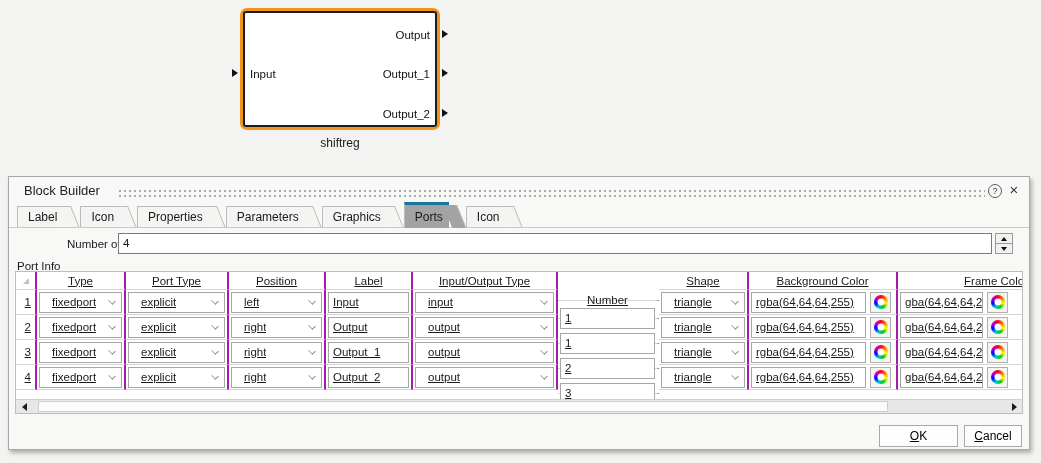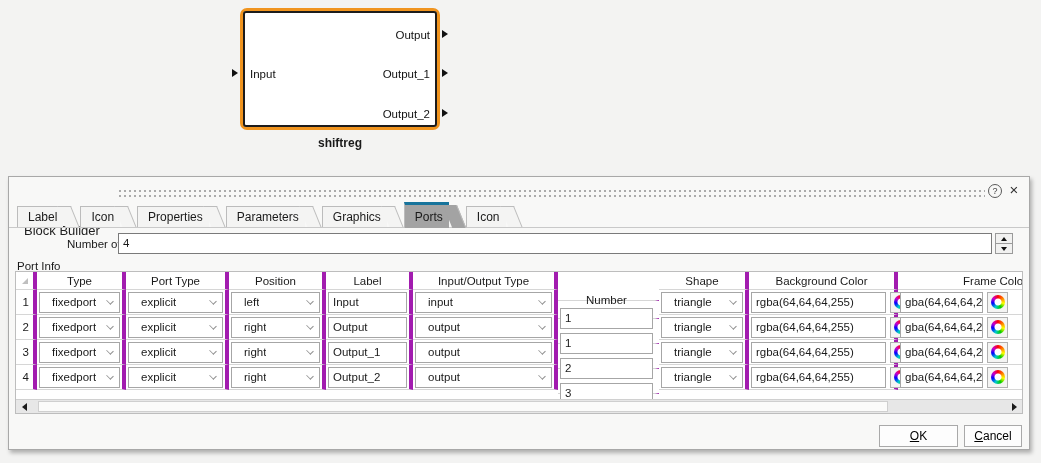--- a/index.html
+++ b/index.html
@@ -23,29 +23,29 @@
   .pl-output   { right:7px; top:18px; }
   .pl-output1  { right:7px; top:57px; }
   .pl-output2  { right:7px; top:97px; }
   .parrow { position:absolute; width:0; height:0;
     border-top:4px solid transparent; border-bottom:4px solid transparent;
     border-left:6px solid #111; }
   .pa-in  { left:-8px;  top:61px; }
   .pa-o0  { right:-8px; top:22px; }
   .pa-o1  { right:-8px; top:61px; }
   .pa-o2  { right:-8px; top:101px; }
-  .block-caption { position:absolute; left:0; top:128px; width:200px; text-align:center; font-size:12px;font-weight:bold; }
+  .block-caption { position:absolute; left:0; top:128px; width:200px; text-align:center; font-size:12px; }
 
   
   .dialog {
     position:absolute; left:8px; top:176px; width:1022px; height:274px;
     background:#f8f8f7; border:1px solid #a8a8a8; box-shadow:2px 3px 4px rgba(0,0,0,0.28);
   }
   .titlebar { position:absolute; left:0; top:0; right:0; height:26px; }
-  .dlg-title { position:absolute; left:15px; top:6px; font-size:13px; color:#222;margin-top:40px; }
+  .dlg-title { position:absolute; left:15px; top:6px; font-size:13px; color:#222; }
   .dots { position:absolute; left:110px; top:13px; width:866px; }
   .dotrow { height:2px; margin-bottom:3px;
     background:repeating-linear-gradient(90deg,#ababab 0 2px,transparent 2px 5px); }
   .help-btn { position:absolute; right:27px; top:7px; width:14px; height:14px;
     border:1px solid #5a5a5a; border-radius:50%; font-size:9px; line-height:12px;
     text-align:center; color:#444; cursor:default; }
   .close-btn { position:absolute; right:7px; top:4px; width:16px; height:18px;
     font-size:15px; line-height:18px; text-align:center; color:#333; cursor:default; }
 
   
@@ -75,37 +75,37 @@
   .tri-down { width:0; height:0; border-left:3px solid transparent; border-right:3px solid transparent; border-top:4px solid #111; }
 
   .portinfo-label { position:absolute; left:8px; top:83px; font-size:11.5px; }
 
   
   .ptable { position:absolute; left:6px; top:94px; width:1008px; height:143px;
     background:#fff; border:1px solid #bdbdbd; overflow:hidden; }
   .trow { display:flex; width:1080px; }
   .thead { height:18px; }
   .tdata { height:25px; }
-  .cell { border-right:4px solid #a21caf; border-bottom:1px solid #d6d6d6;
-    display:flex; align-items:center; padding:0 2px; flex:none; }
+  .cell { border-right:2px solid #a21caf; border-bottom:1px solid #d6d6d6;
+    display:flex; align-items:center; padding:0 2px; flex:none;text-decoration:underline; }
   .thead .cell { justify-content:center; font-size:11.5px; }
   .c0{width:21px;} .c1{width:89px;} .c2{width:103px;} .c3{width:97px;} .c4{width:87px;}
   .c5{width:145px;} .c6{width:101px;margin-top:28px;} .c7{width:90px;} .c8{width:149px;} .c9{width:198px;}
   .rownum { width:100%; text-align:right; padding-right:2px; font-size:11.5px; }
   .corner-tri { width:0; height:0; border-left:6px solid transparent; border-bottom:6px solid #bfbfbf; }
 
   .combo { flex:1; height:21px; border:1px solid #a6a6a6; background:#fff;
     display:flex; align-items:center; font-size:11.5px; padding-left:12px; min-width:0; }
   .combo-text { white-space:nowrap; overflow:hidden; }
   .chev { width:6px; height:6px; border-right:1.6px solid #8f8f8f; border-bottom:1.6px solid #8f8f8f;
     transform:rotate(45deg) scale(1,0.8); margin:-3px 6px 0 auto; flex:none; }
   .tfield { height:21px; border:1px solid #a6a6a6; background:#fff;
     font-size:11.5px; line-height:19px; padding-left:4px; white-space:nowrap; overflow:hidden; }
   .grow { flex:1; }
-  .f-bg { width:135px; flex:none; }
+  .f-bg { width:115px; flex:none; }
   .f-fr { width:83px;  flex:none; }
   .cbtn { width:21px; height:21px; margin-left:4px; border:1px solid #b0b0b0;
     background:#f4f4f3; display:flex; align-items:center; justify-content:center; padding:0; flex:none; }
   .wheel { width:14px; height:14px; border-radius:50%;
     background:
       radial-gradient(circle at 50% 50%, #ffffff 0 3px, rgba(255,255,255,0) 4px),
       conic-gradient(#f00, #ff8000, #ff0, #0c0, #0cc, #00f, #c0c, #f00); }
 
   
   .hscroll { position:absolute; left:0; right:0; bottom:0; height:14px;

